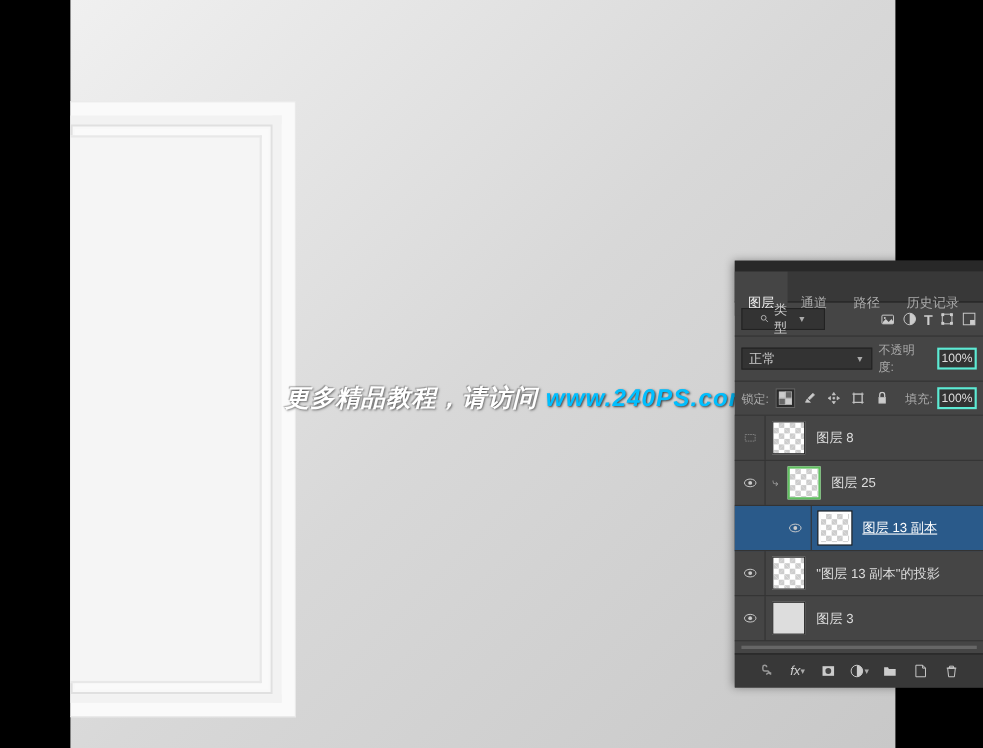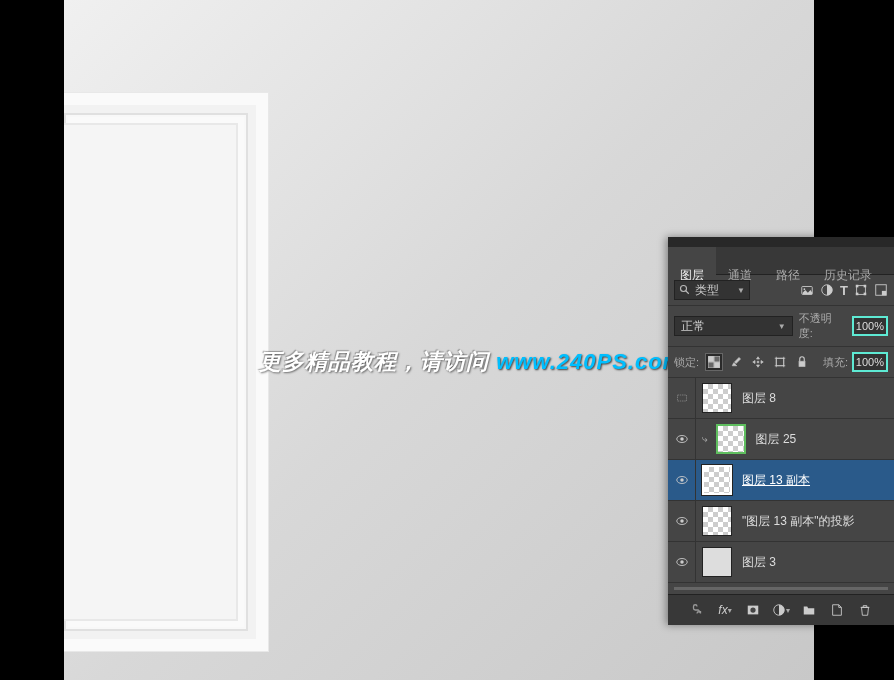--- a/index.html
+++ b/index.html
@@ -100,21 +100,21 @@
       padding: 5px 6px;
       gap: 6px;
       border-bottom: 1px solid #333;
     }
     .kind-select {
       display: flex;
       align-items: center;
       background: #333;
       border: 1px solid #222;
       height: 20px;
-      padding: 0 4px;
+      padding: 0 16px;
       width: 76px;
       gap: 4px;
     }
     .filter-icons {
       display: flex;
       gap: 6px;
       margin-left: auto;
     }
     .blend-row {
       display: flex;
@@ -184,21 +184,21 @@
     
     .layers {
       background: #454545;
     }
     .layer {
       display: flex;
       align-items: center;
       height: 41px;
       border-bottom: 1px solid #333;
     }
-    .layer.selected { background: #2a5a8a; }
+    .layer.selected { background: #2a5a8a; justify-content: center; }
     .vis-col {
       width: 28px;
       height: 100%;
       display: flex;
       align-items: center;
       justify-content: center;
       border-right: 1px solid #333;
     }
     .thumb-wrap {
       display: flex;

